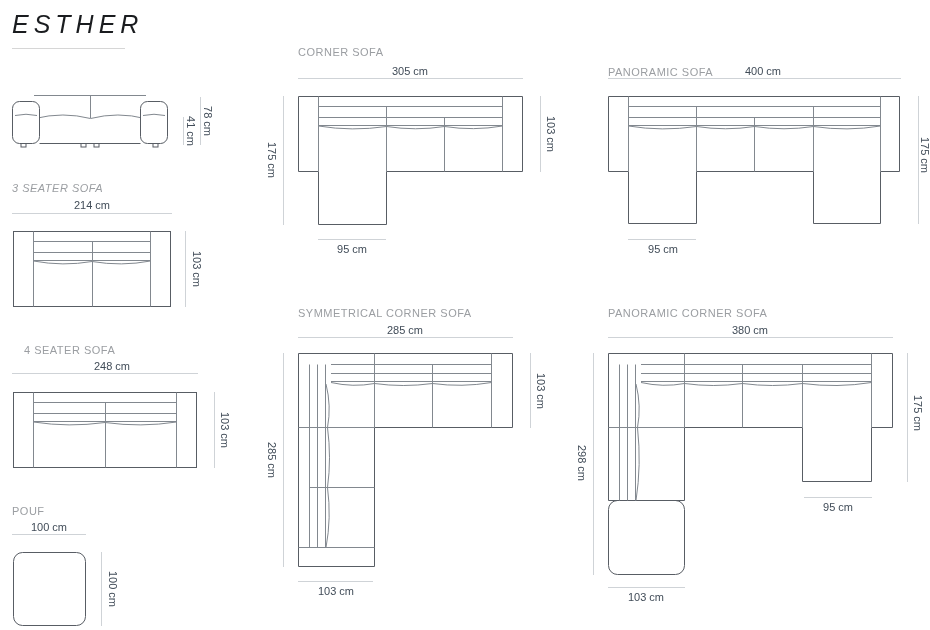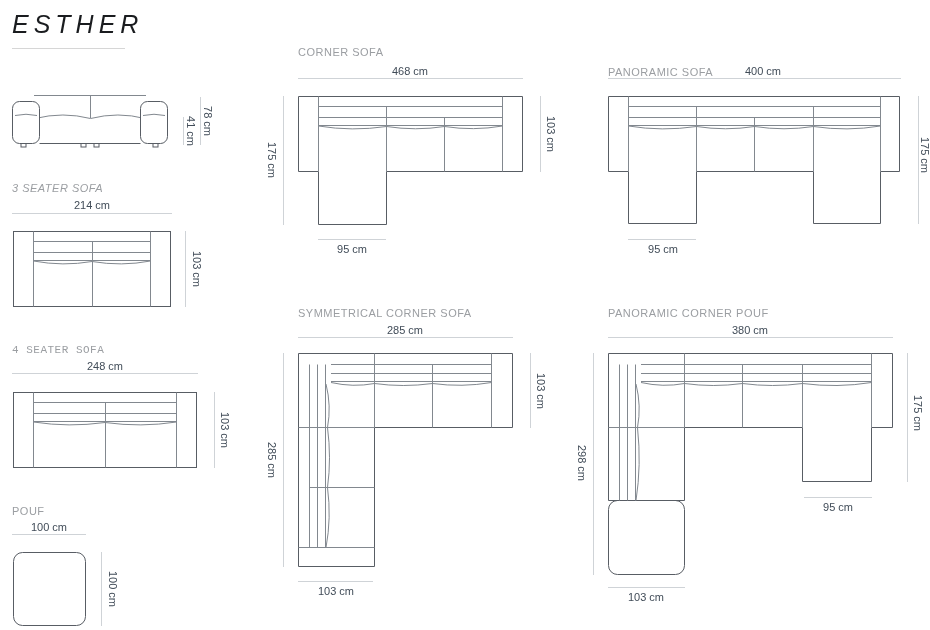--- a/index.html
+++ b/index.html
@@ -67,22 +67,22 @@
   <line class="i" x1="137.5" y1="0.5" x2="137.5" y2="75.5"></line>
   <line class="i" x1="20.5" y1="10.5" x2="137.5" y2="10.5"></line>
   <line class="i" x1="20.5" y1="21.5" x2="137.5" y2="21.5"></line>
   <line class="i" x1="20.5" y1="29.5" x2="137.5" y2="29.5"></line>
   <path class="i" d="M20.5,30 Q50,35.5 79,30.5 Q108.5,35.5 137.5,30"></path>
   <line class="i" x1="79.5" y1="10.5" x2="79.5" y2="75.5"></line>
 </svg>
 <div class="vl" style="left:185px;top:231px;height:76px;"></div>
 <div class="dim v" style="left:197px;top:269px;">103 cm</div>
 
-<div class="sec" style="left:12px;top:344px;font-family:Liberation Mono, monospace;">4 SEATER SOFA</div>
-<div class="dim" style="left:105px;top:366px;">248 cm</div>
+<div class="sec" style="left:24px;top:344px;">4 SEATER SOFA</div>
+<div class="dim" style="left:112px;top:366px;">248 cm</div>
 <div class="hl" style="left:12px;top:373px;width:186px;"></div>
 <svg style="left:13px;top:392px;" width="184" height="76" viewBox="0 0 184 76">
   <rect class="o" x="0.5" y="0.5" width="183" height="75"></rect>
   <line class="i" x1="20.5" y1="0.5" x2="20.5" y2="75.5"></line>
   <line class="i" x1="163.5" y1="0.5" x2="163.5" y2="75.5"></line>
   <line class="i" x1="20.5" y1="10.5" x2="163.5" y2="10.5"></line>
   <line class="i" x1="20.5" y1="21.5" x2="163.5" y2="21.5"></line>
   <line class="i" x1="20.5" y1="29.5" x2="163.5" y2="29.5"></line>
   <path class="i" d="M20.5,30 Q56,35.5 92,30.5 Q128,35.5 163.5,30"></path>
   <line class="i" x1="92.5" y1="10.5" x2="92.5" y2="75.5"></line>
@@ -93,21 +93,21 @@
 <div class="sec" style="left:12px;top:505px;">POUF</div>
 <div class="dim" style="left:49px;top:527px;">100 cm</div>
 <div class="hl" style="left:12px;top:534px;width:74px;"></div>
 <svg style="left:13px;top:552px;" width="73" height="74" viewBox="0 0 73 74">
   <rect class="o" x="0.5" y="0.5" width="72" height="73" rx="9"></rect>
 </svg>
 <div class="vl" style="left:101px;top:552px;height:74px;"></div>
 <div class="dim v" style="left:113px;top:589px;">100 cm</div>
 
 <div class="sec" style="left:298px;top:46px;">CORNER SOFA</div>
-<div class="dim" style="left:410px;top:71px;">468 cm</div>
+<div class="dim" style="left:410px;top:71px;">305 cm</div>
 <div class="hl" style="left:298px;top:78px;width:225px;"></div>
 <svg style="left:298px;top:96px;" width="225" height="129" viewBox="0 0 225 129">
   <path class="o" d="M0.5,0.5 H224.5 V75.5 H88.5 V128.5 H20.5 V75.5 H0.5 Z"></path>
   <line class="i" x1="20.5" y1="0.5" x2="20.5" y2="75.5"></line>
   <line class="i" x1="204.5" y1="0.5" x2="204.5" y2="75.5"></line>
   <line class="i" x1="20.5" y1="10.5" x2="204.5" y2="10.5"></line>
   <line class="i" x1="20.5" y1="21.5" x2="204.5" y2="21.5"></line>
   <line class="i" x1="20.5" y1="29.5" x2="204.5" y2="29.5"></line>
   <path class="i" d="M20.5,30 Q54,35.5 88.5,30.5 Q117.5,35 146.5,30.5 Q175.5,35 204.5,30"></path>
   <line class="i" x1="88.5" y1="10.5" x2="88.5" y2="75.5"></line>
@@ -160,21 +160,21 @@
   <line class="i" x1="11.5" y1="134.5" x2="76.5" y2="134.5"></line>
   <line class="i" x1="0.5" y1="194.5" x2="76.5" y2="194.5"></line>
 </svg>
 <div class="vl" style="left:283px;top:353px;height:214px;"></div>
 <div class="dim v" style="left:272px;top:460px;">285 cm</div>
 <div class="vl" style="left:530px;top:353px;height:75px;"></div>
 <div class="dim v" style="left:541px;top:391px;">103 cm</div>
 <div class="hl" style="left:298px;top:581px;width:75px;"></div>
 <div class="dim" style="left:336px;top:591px;">103 cm</div>
 
-<div class="sec" style="left:608px;top:307px;">PANORAMIC CORNER POUF</div>
+<div class="sec" style="left:608px;top:307px;">PANORAMIC CORNER SOFA</div>
 <div class="dim" style="left:750px;top:330px;">380 cm</div>
 <div class="hl" style="left:608px;top:337px;width:285px;"></div>
 <svg style="left:608px;top:353px;" width="285" height="222" viewBox="0 0 285 222">
   <path class="o" d="M0.5,0.5 H284.5 V74.5 H263.5 V128.5 H194.5 V74.5 H76.5 V147.5 H0.5 Z"></path>
   <rect class="o" x="0.5" y="147.5" width="76" height="74" rx="9"></rect>
   <line class="i" x1="263.5" y1="0.5" x2="263.5" y2="74.5"></line>
   <line class="i" x1="76.5" y1="0.5" x2="76.5" y2="74.5"></line>
   <line class="i" x1="33" y1="11.5" x2="263.5" y2="11.5"></line>
   <line class="i" x1="33" y1="20.5" x2="263.5" y2="20.5"></line>
   <line class="i" x1="33" y1="28.5" x2="263.5" y2="28.5"></line>

